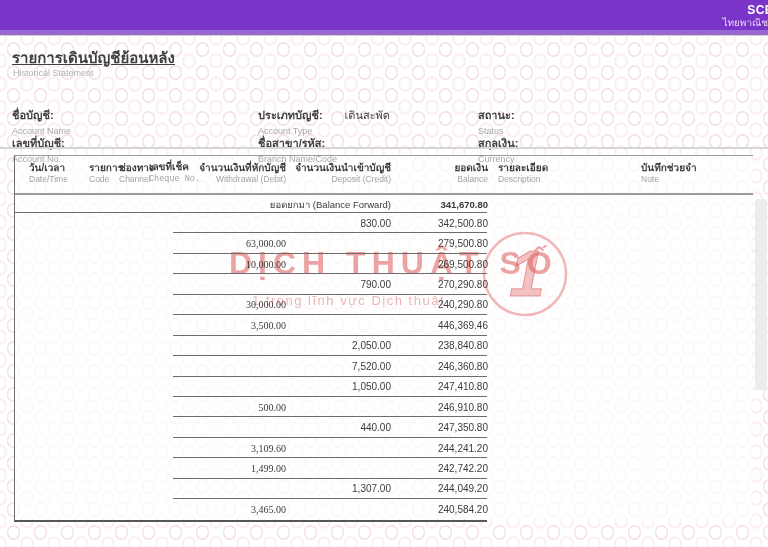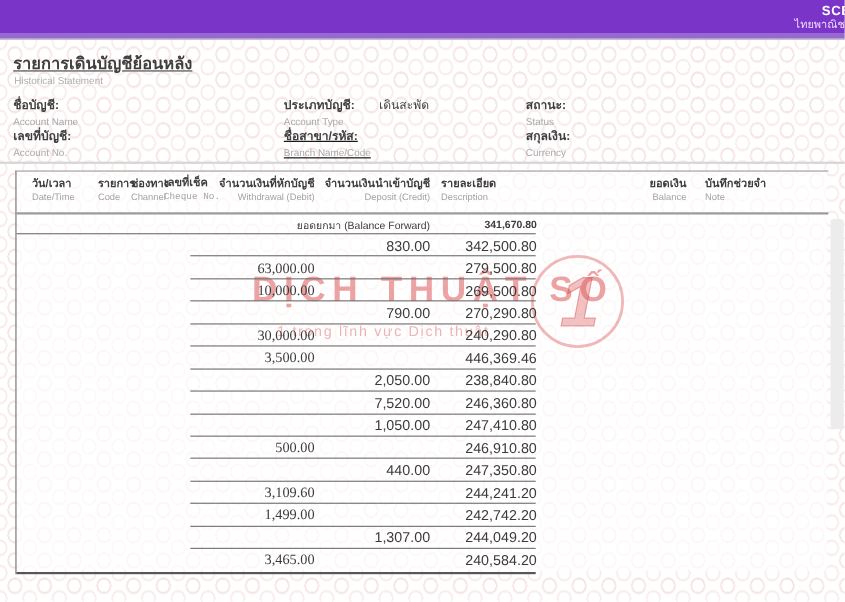--- a/index.html
+++ b/index.html
@@ -22,26 +22,26 @@
   .topbar{position:absolute;top:0;left:0;right:0;height:30px;background:#7a35c8;z-index:5;}
   .topbar-strip{position:absolute;top:30px;left:0;right:0;height:5px;background:#9768cf;border-bottom:1px solid #cfcfcf;z-index:5;}
   .brand{position:absolute;top:4px;right:-6px;text-align:right;color:#fff;line-height:12px;z-index:6;}
   .brand-name{font-size:12px;font-weight:bold;letter-spacing:.5px;}
   .brand-th{font-size:10px;color:#ead9fb;margin-top:1px;}
   
   .title{position:absolute;left:12px;top:46px;font-size:15px;font-weight:bold;color:#3f3f3f;z-index:2;text-decoration:underline;}
   .subtitle{position:absolute;left:13px;top:68px;font-size:9px;color:#aeaeae;z-index:2;}
   
   .fg{position:absolute;z-index:2;}
-  .fg-row{display:flex;align-items:flex-start;}
+  .fg-row{display:flex;align-items:flex-start;margin-top:20px;}
   .fl{font-size:11px;font-weight:600;color:#3f3f3f;}
   .fv{font-size:11px;color:#3f3f3f;margin-left:22px;}
   .fe{font-size:9px;color:#a8a8a8;margin-top:2px;}
   .fg-name{left:12px;top:86px;} .fg-no{left:12px;top:114px;}
-  .fg-type{left:258px;top:86px;} .fg-branch{left:258px;top:114px;text-decoration:underline;}
+  .fg-type{left:258px;top:86px;} .fg-branch{left:258px;top:114px;}
   .fg-status{left:478px;top:86px;} .fg-currency{left:478px;top:114px;}
   .divider{position:absolute;left:0;right:0;top:147px;height:2px;background:#d6d6d6;z-index:2;}
   
   .table-bg{position:absolute;left:14px;top:155px;width:738px;height:364px;background:rgba(255,255,255,.68);z-index:1;}
   
   .wm-title{position:absolute;left:229px;top:245px;font-size:32px;font-weight:bold;letter-spacing:6px;color:rgba(217,72,72,.50);z-index:2;white-space:nowrap;}
   .wm-sub{position:absolute;left:252px;top:293px;font-size:13px;letter-spacing:1.5px;color:rgba(224,118,118,.55);z-index:2;white-space:nowrap;}
   .wm-logo{position:absolute;left:479px;top:228px;z-index:2;}
   
   .table{position:absolute;left:14px;top:155px;width:738px;z-index:3;border-top:1px solid #9a9a9a;border-left:1px solid #6d6d6d;}
@@ -49,21 +49,21 @@
   .thead{height:37px;border-bottom:2px solid #9a9a9a;}
   .th{padding-top:6px;}
   .th .t{font-size:10px;font-weight:600;color:#3d3d3d;line-height:12px;white-space:nowrap;}
   .th .e{font-size:8.5px;color:#a3a3a3;line-height:11px;white-space:nowrap;}
   .c1{padding-left:14px;} .c2{padding-left:8px;} .c3{padding-left:6px;} .c4{padding-left:5px;font-family:Liberation Mono, monospace;}
   .cr{text-align:right;padding-right:2px;} .c8{padding-left:8px;} .c9{padding-left:15px;}
   .brow{height:18px;align-items:center;position:relative;font-size:9.5px;color:#3b3b3b;}
   .bf-label{grid-column:1/7;text-align:right;padding-right:2px;}
   .bf-bal{grid-column:7;text-align:right;padding-right:2px;font-weight:bold;}
   .brow::after{content:"";position:absolute;left:0;right:266px;bottom:0;border-bottom:1px solid #6d6d6d;}
-  .drow{height:20.45px;align-items:center;position:relative;font-size:13px;color:#3b3b3b;}
+  .drow{height:20.45px;align-items:center;position:relative;font-size:10px;color:#3b3b3b;}
   .drow .w{grid-column:5;font-family:Liberation Serif, serif;} .drow .d{grid-column:6;} .drow .b{grid-column:7;}
   .drow::after{content:"";position:absolute;left:158px;right:266px;bottom:0;border-bottom:1px solid #6d6d6d;}
   .drow:last-child::after{display:none;}
   .bline{width:472px;border-bottom:2px solid #575757;}
   
   .scrollbar{position:absolute;right:1px;top:199px;width:12px;height:191px;background:#ececec;border-radius:3px;z-index:4;}
 </style>
 </head>
 <body>
 
@@ -154,28 +154,28 @@
         <div class="e">Cheque No.</div>
     </div>
     <div class="th cr">
       <div class="t">จำนวนเงินที่หักบัญชี</div>
         <div class="e">Withdrawal (Debit)</div>
     </div>
     <div class="th cr">
       <div class="t">จำนวนเงินนำเข้าบัญชี</div>
         <div class="e">Deposit (Credit)</div>
     </div>
+    <div class="th cr">
+      <div class="t">ยอดเงิน</div>
+        <div class="e">Balance</div>
+    </div>
     <div class="th c8">
       <div class="t">รายละเอียด</div>
         <div class="e">Description</div>
     </div>
-    <div class="th cr">
-      <div class="t">ยอดเงิน</div>
-        <div class="e">Balance</div>
-    </div>
     <div class="th c9">
       <div class="t">บันทึกช่วยจำ</div>
         <div class="e">Note</div>
     </div>
   </div>
 
   <div class="grid brow">
     <div class="bf-label">ยอดยกมา (Balance Forward)</div>
     <div class="bf-bal">341,670.80</div>
   </div>

